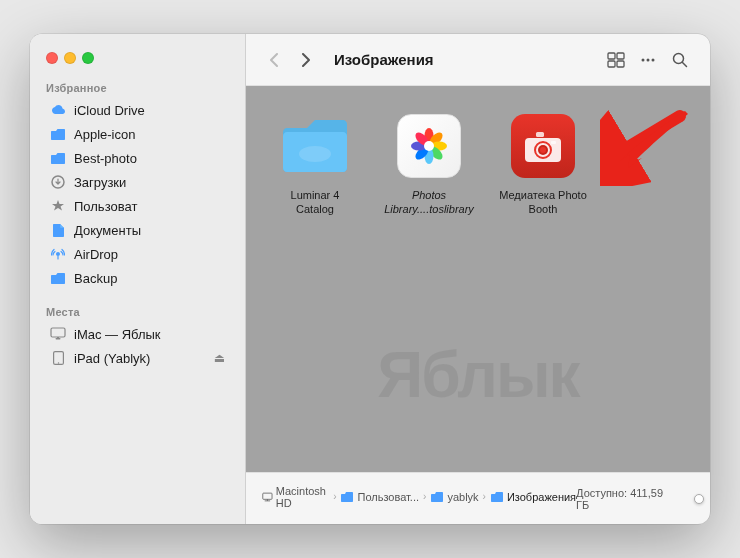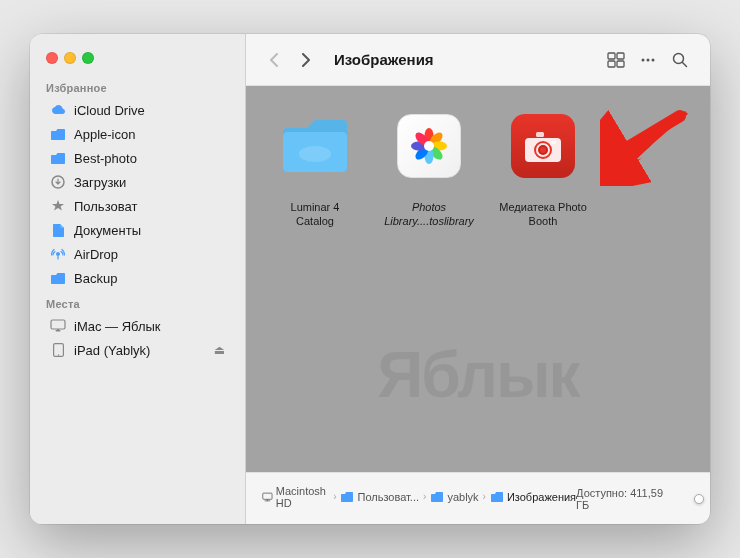--- a/index.html
+++ b/index.html
@@ -135,21 +135,21 @@
       display: flex;
       gap: 24px;
       align-items: flex-start;
       position: relative;
       overflow: hidden;
     }
     .file-item {
       display: flex;
       flex-direction: column;
       align-items: center;
-      gap: 18px;
+      gap: 6px;
       cursor: pointer;
       width: 90px;
     }
     .file-icon {
       width: 72px;
       height: 72px;
       display: flex;
       align-items: center;
       justify-content: center;
     }
@@ -367,21 +367,21 @@
 
       <div class="sidebar-item">
         <div class="sidebar-icon">
           <svg width="16" height="13" viewBox="0 0 16 13" fill="none">
             <path d="M1 4C1 3.4 1.4 3 2 3H6L7.5 1H14C14.6 1 15 1.4 15 2V11C15 11.6 14.6 12 14 12H2C1.4 12 1 11.6 1 11V4Z" fill="#4a9eff"></path>
           </svg>
         </div>
         <span>Backup</span>
       </div>
 
-      <div class="sidebar-section-label" style="">Места</div>
+      <div class="sidebar-section-label" style="margin-top:8px;">Места</div>
 
       <div class="sidebar-item">
         <div class="sidebar-icon">
           <svg width="16" height="14" viewBox="0 0 16 14" fill="none">
             <rect x="1" y="1" width="14" height="9" rx="1.5" stroke="#888" stroke-width="1.2" fill="none"></rect>
             <rect x="5.5" y="11" width="5" height="1.5" rx="0.75" fill="#888"></rect>
             <rect x="7" y="10" width="2" height="1.2" fill="#888"></rect>
           </svg>
         </div>
         <span>iMac — Яблык</span>

